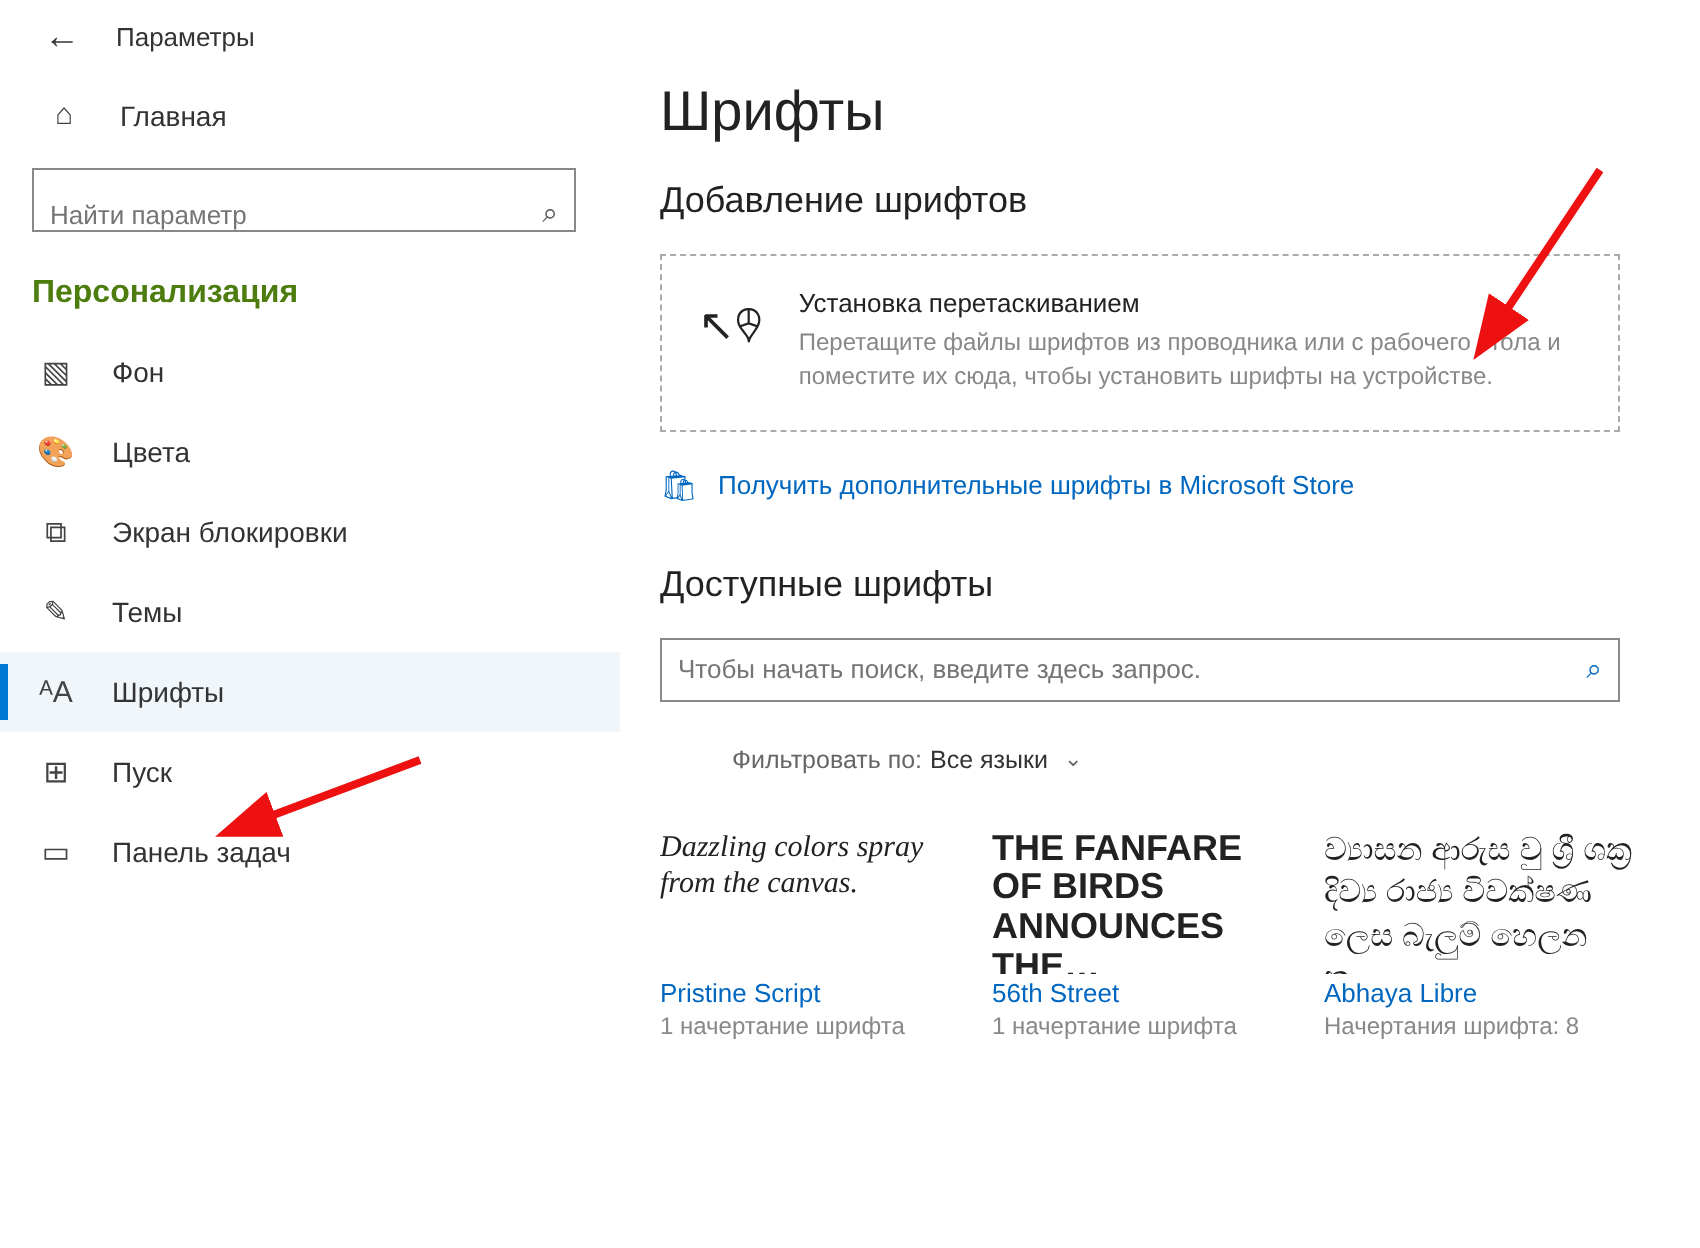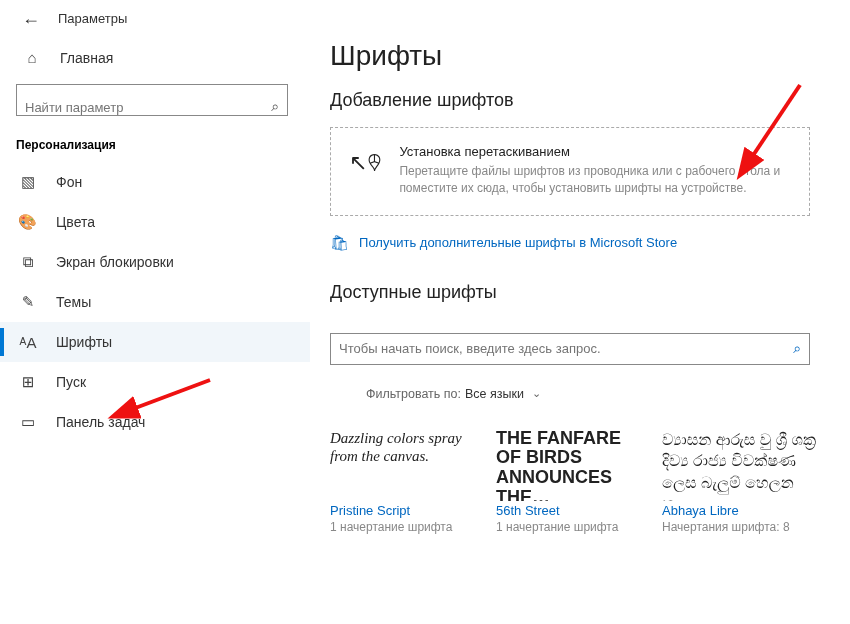--- a/index.html
+++ b/index.html
@@ -28,22 +28,22 @@
     margin: 6px 22px 0 16px; height: 32px; border: 1px solid #888;
     display: flex; align-items: flex-end; padding: 0 8px;
     cursor: text;
   }
   .search-box input {
     border: none; outline: none; flex: 1; font-size: 13px; color: #666;
     background: transparent;
   }
   .search-box .search-icon { font-size: 14px; color: #555; }
   .section-title {
-    margin: 22px 0 10px 16px; font-size: 12px; font-weight: 600;
-    color: #000000;
+    margin: 22px 0 10px 16px; font-size: 16px; font-weight: 600;
+    color: #4d7c0f;
   }
   .nav { margin-top: 6px; }
   .nav-item {
     display: flex; align-items: center; height: 40px;
     padding-left: 16px; cursor: pointer; position: relative;
   }
   .nav-item .icon {
     width: 24px; text-align: center; font-size: 15px; color: #444;
     margin-right: 16px;
   }
@@ -66,21 +66,21 @@
   .drop-zone .drag-icon { font-size: 22px; color: #222; margin-right: 18px; margin-top: 2px; }
   .drop-zone .dz-title { font-size: 13px; color: #222; margin-bottom: 4px; }
   .drop-zone .dz-desc { font-size: 12px; color: #888; line-height: 1.4; max-width: 400px; }
   .store-link {
     margin-top: 18px; display: flex; align-items: center; cursor: pointer;
     color: #0067c0; font-size: 13px;
   }
   .store-link .store-icon { color: #0067c0; margin-right: 10px; font-size: 15px; }
   .available-title { font-size: 18px; font-weight: 400; margin-top: 30px; color: #222; }
   .font-search {
-    margin-top: 30px; height: 32px; border: 1px solid #888;
+    margin-top: 16px; height: 32px; border: 1px solid #888;
     display: flex; align-items: center; padding: 0 8px; width: 480px;
     cursor: text;
   }
   .font-search input {
     border: none; outline: none; flex: 1; font-size: 13px; color: #666;
     background: transparent;
   }
   .font-search .search-icon { font-size: 14px; color: #0067c0; }
   .filter-row {
     margin-top: 22px; font-size: 12.5px; color: #666;

